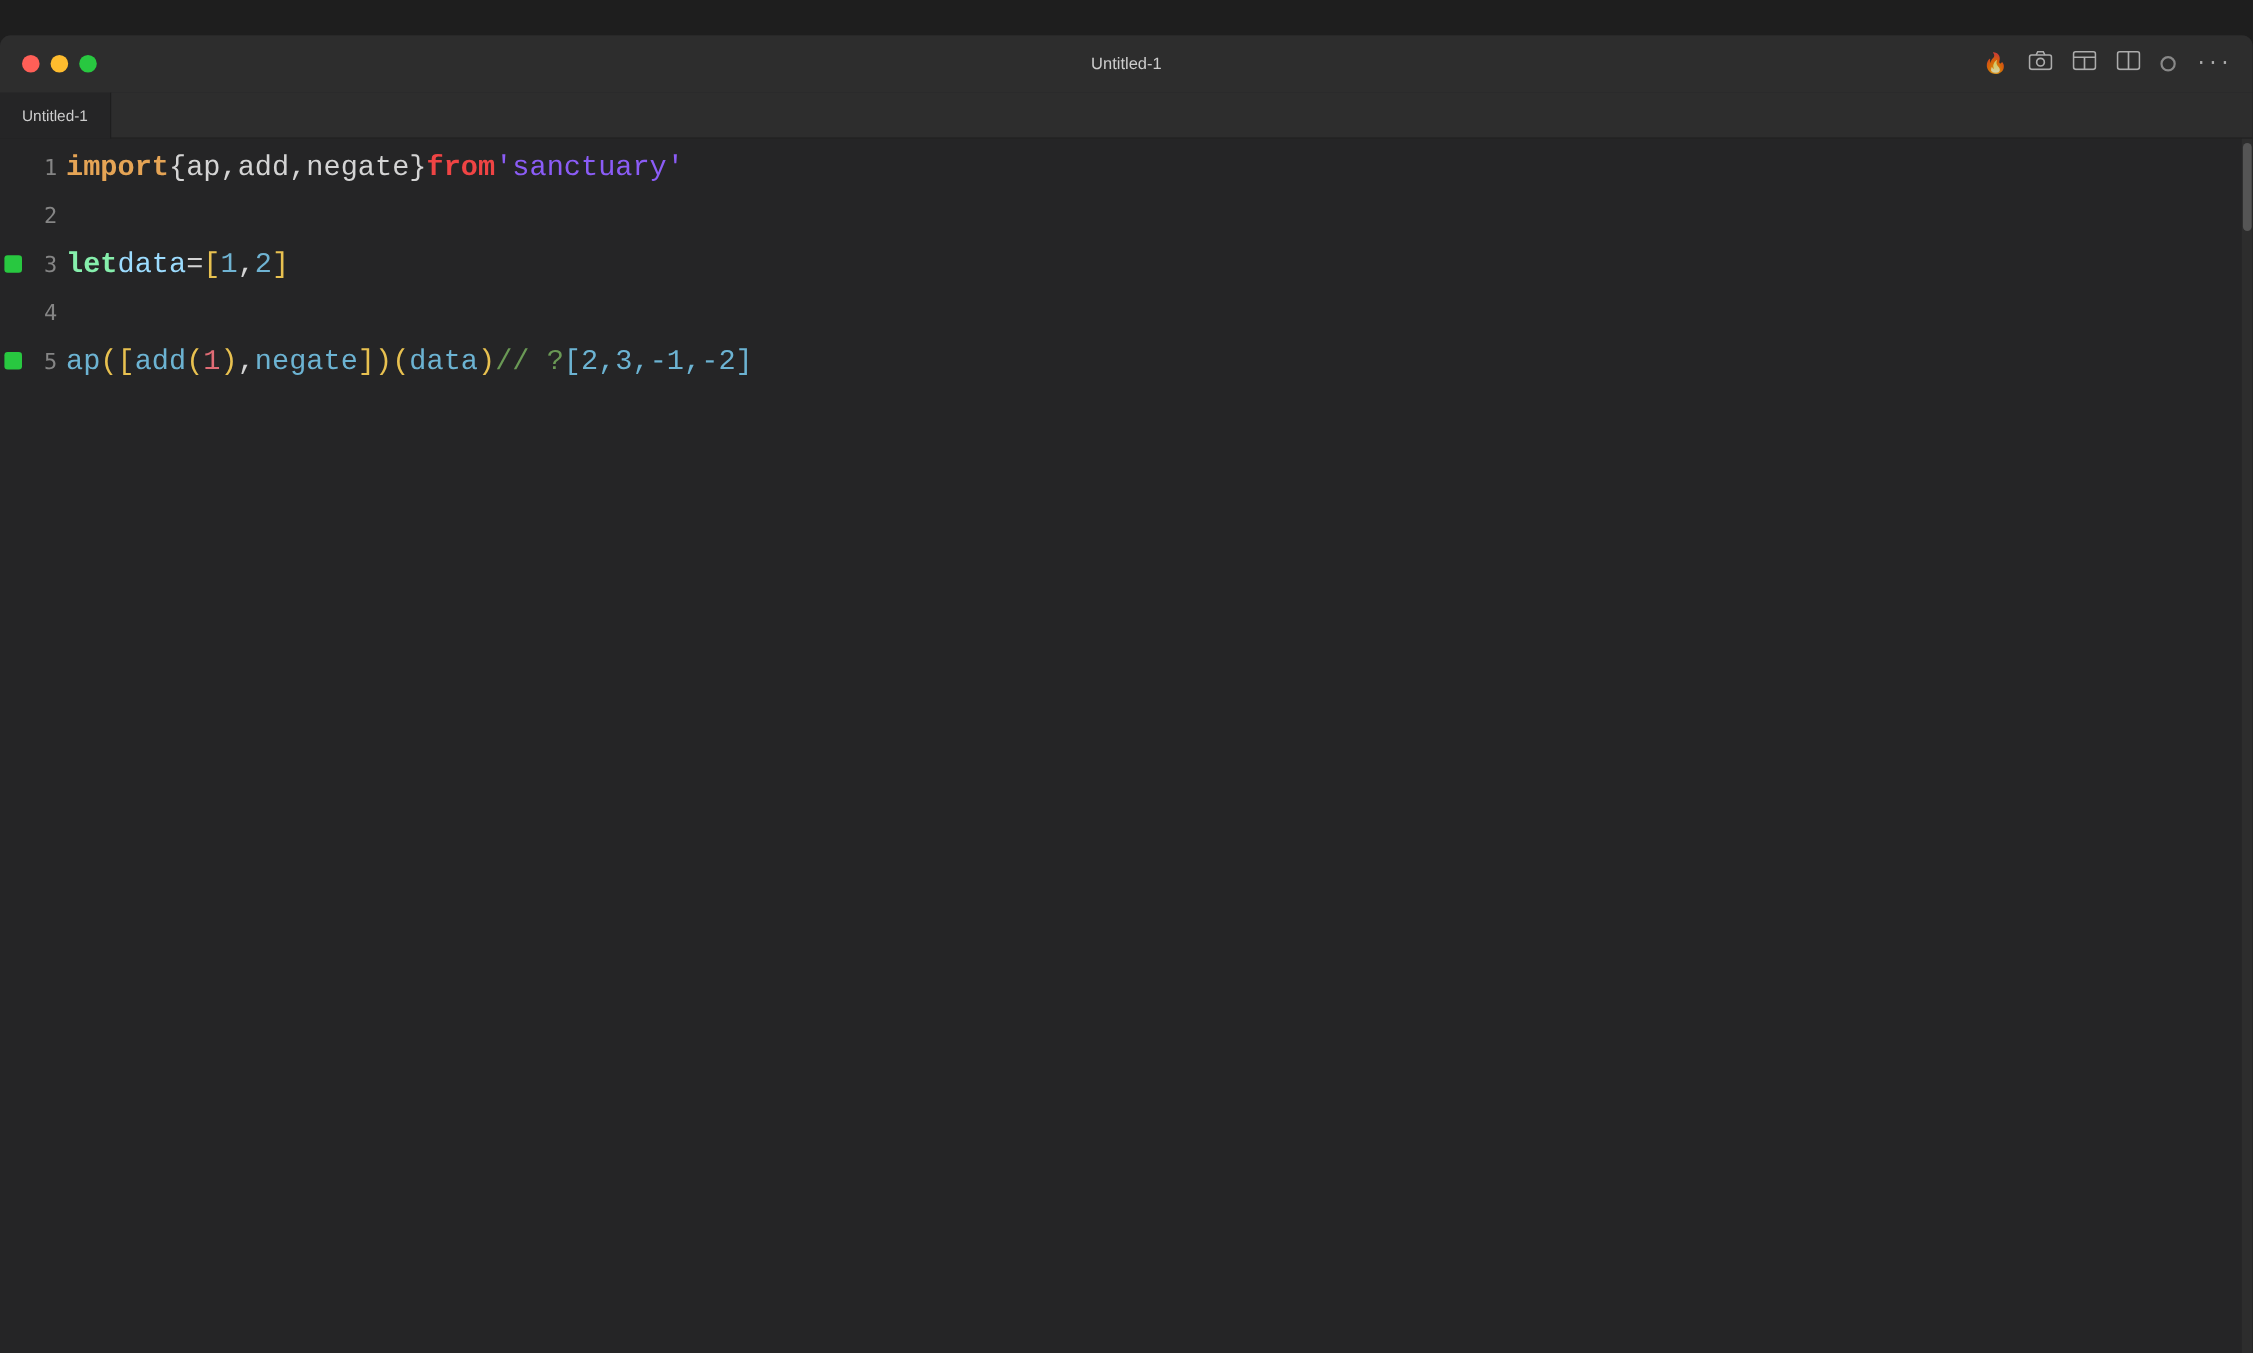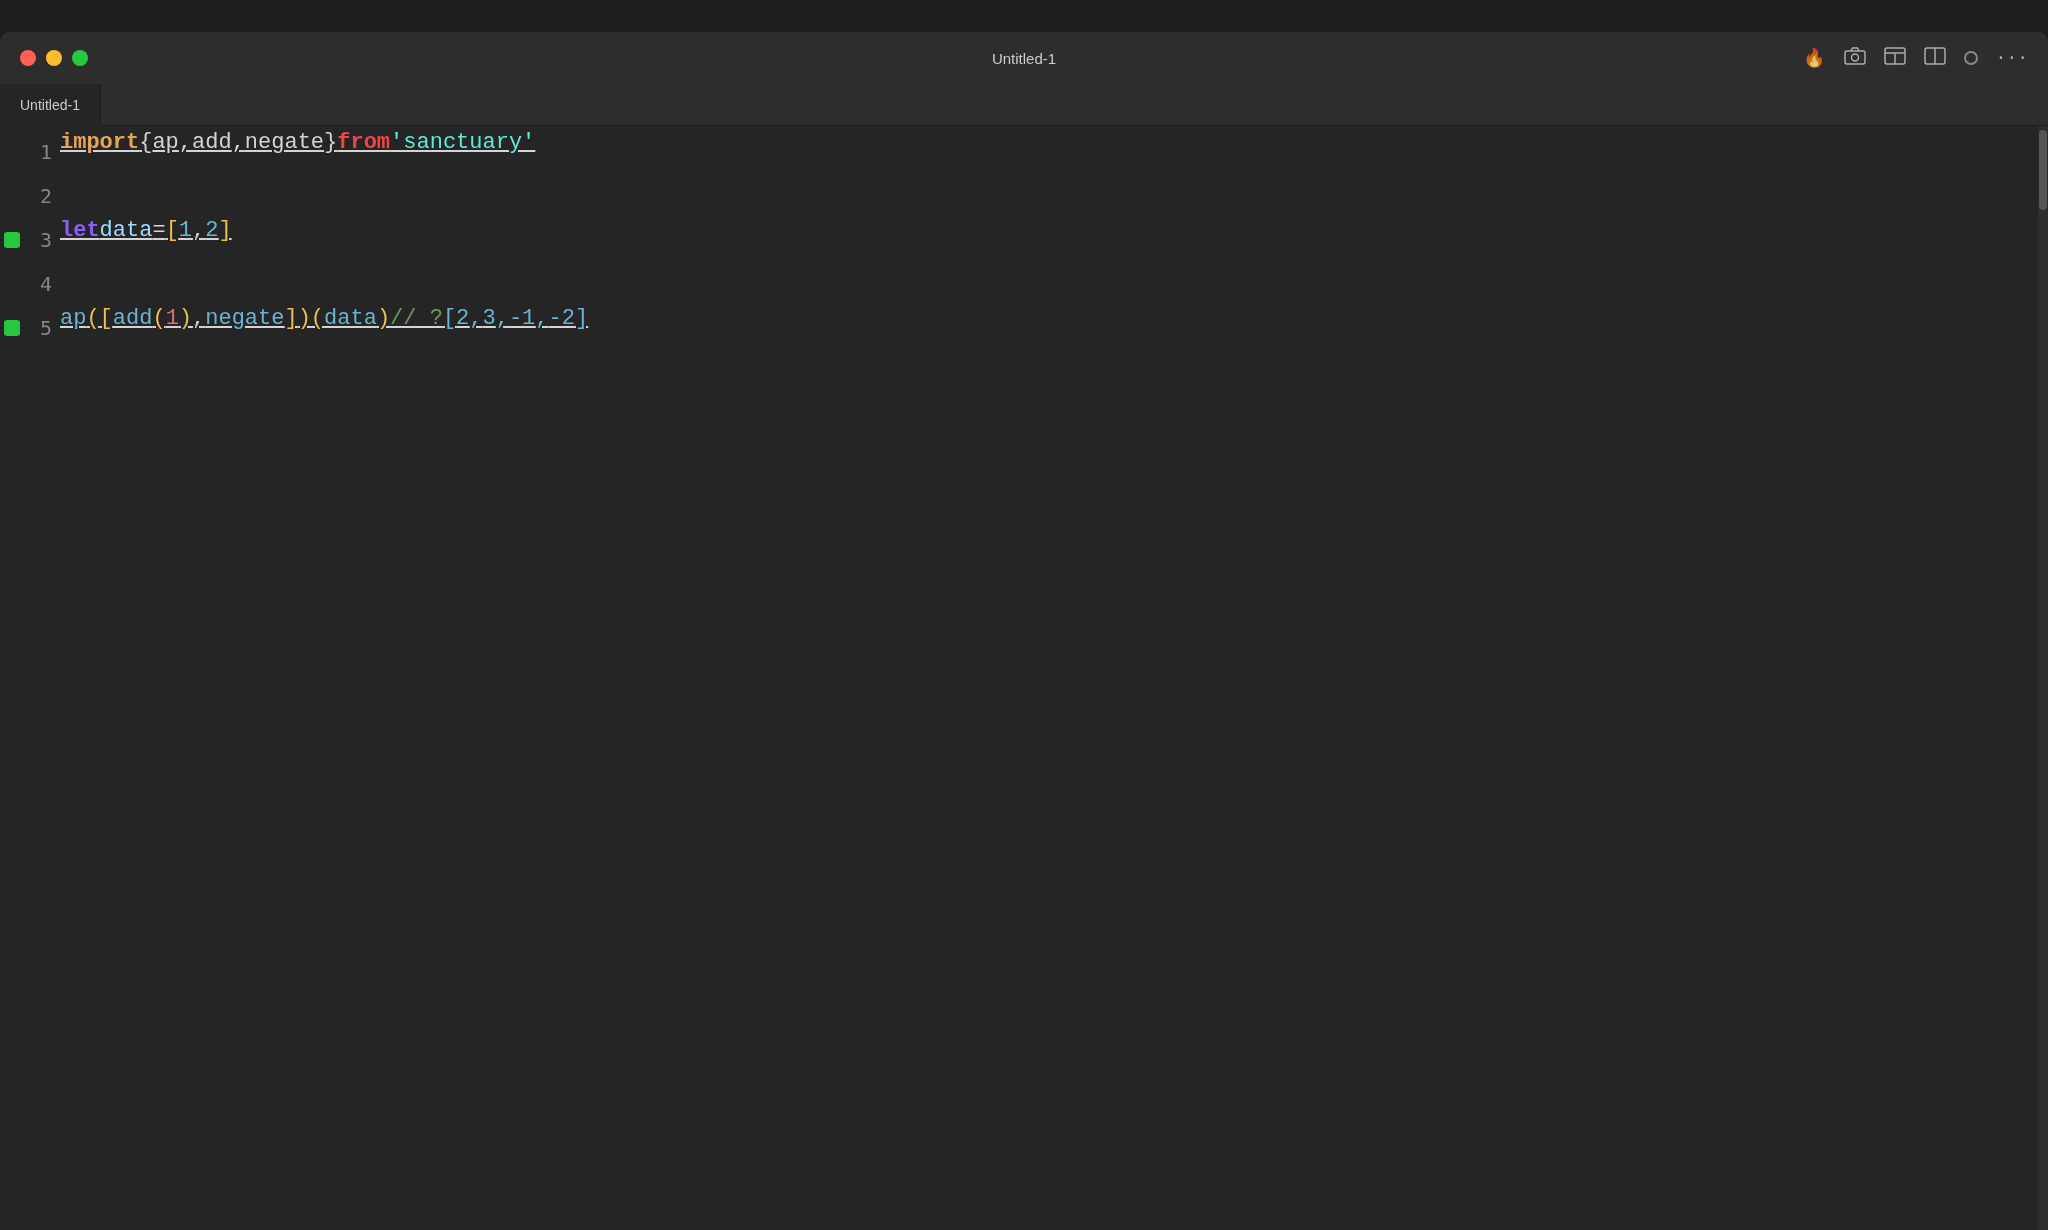--- a/index.html
+++ b/index.html
@@ -146,33 +146,33 @@
       font-size: 20px;
       font-family: 'Menlo', 'Monaco', monospace;
       padding-right: 8px;
       user-select: none;
       flex-shrink: 0;
     }
 
     .code-line {
       height: 44px;
       display: flex;
-      font-size: 22px;
+      align-items: center;
+      font-size: 26px;
       font-family: 'Menlo', 'Monaco', 'Courier New', monospace;
       white-space: nowrap;
-      text-decoration: underline;
     }
 
     
     .kw-import { color: #e5a455; font-weight: bold; }
-    .kw-let { color: #8b5cf6; font-weight: bold; }
+    .kw-let { color: #86efac; font-weight: bold; }
     .kw-from { color: #ef4444; font-weight: bold; }
     .punctuation { color: #d4d4d4; }
     .identifier { color: #d4d4d4; }
-    .string { color: #5eead4; }
+    .string { color: #8b5cf6; }
     .bracket { color: #e8c150; }
     .paren { color: #e8c150; }
     .number { color: #6fb3d2; }
     .comment { color: #6a9955; }
     .fn-name { color: #6cb3d2; }
     .var-name { color: #9cdcfe; }
     .param { color: #e06c75; }
     .result { color: #6cb3d2; }
     .op { color: #d4d4d4; }
 

